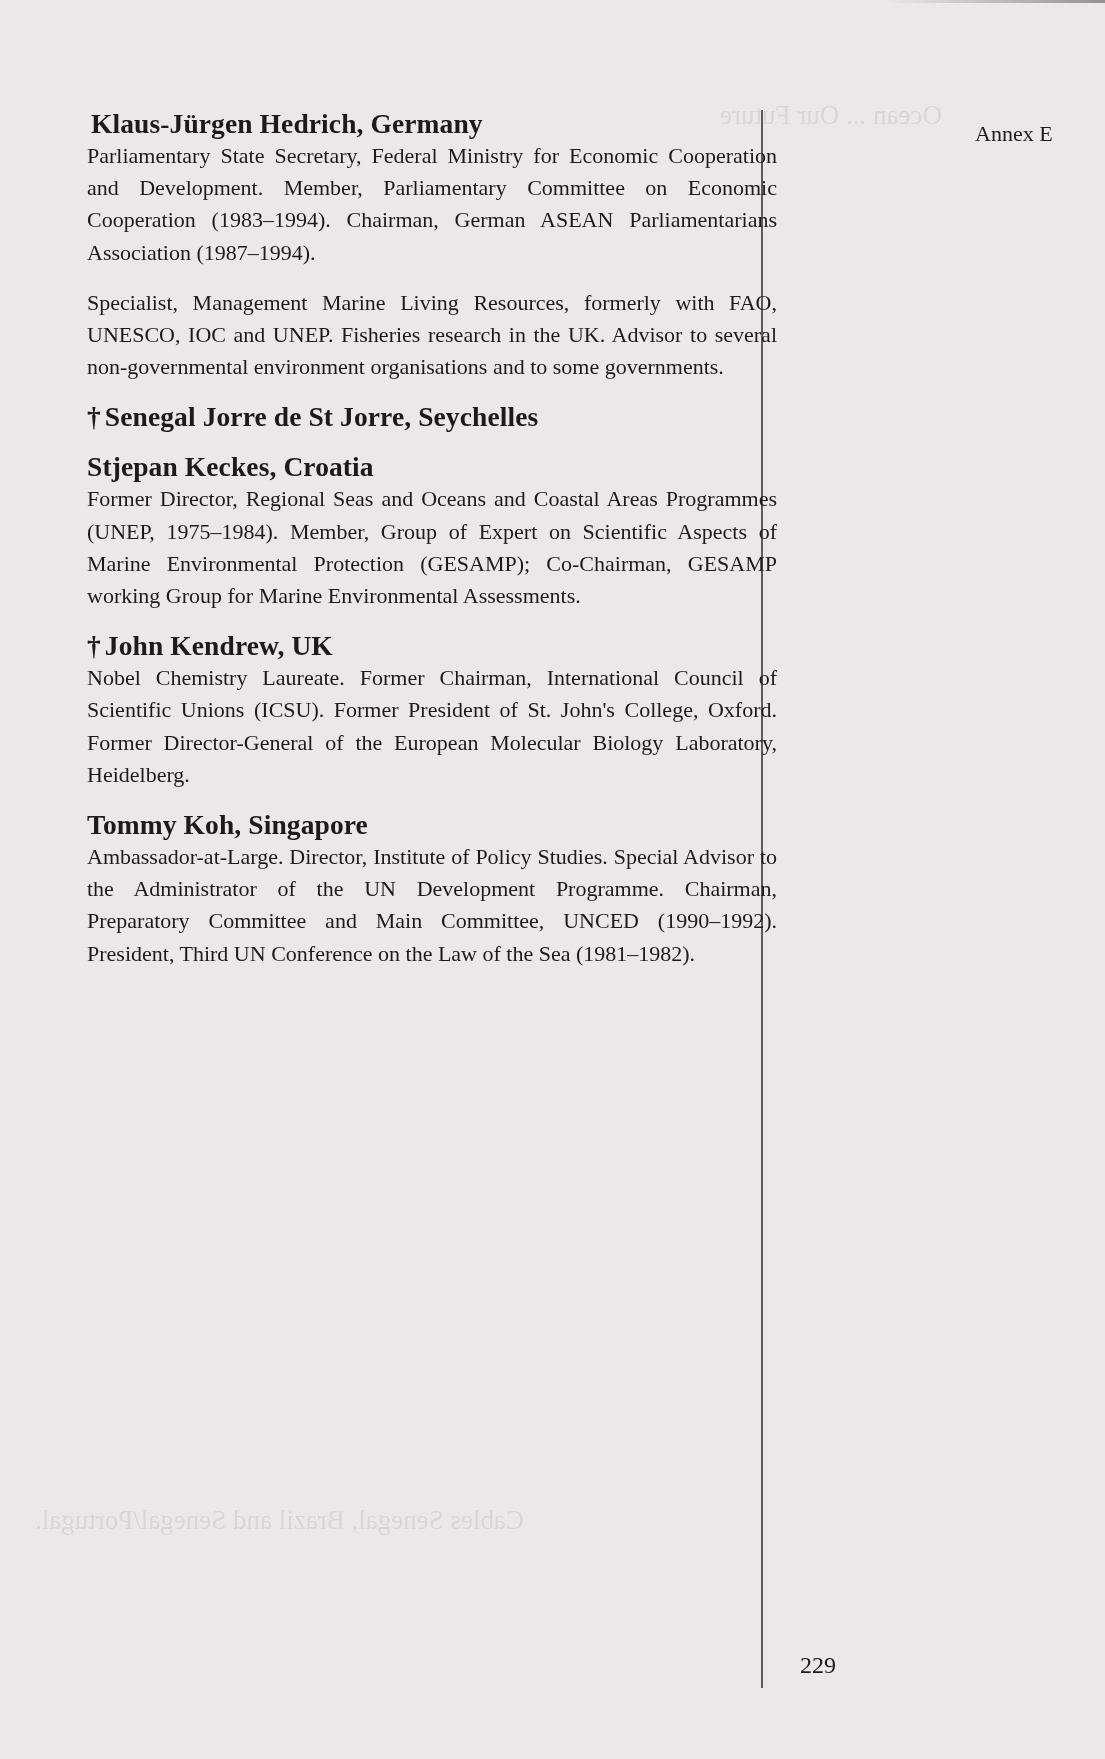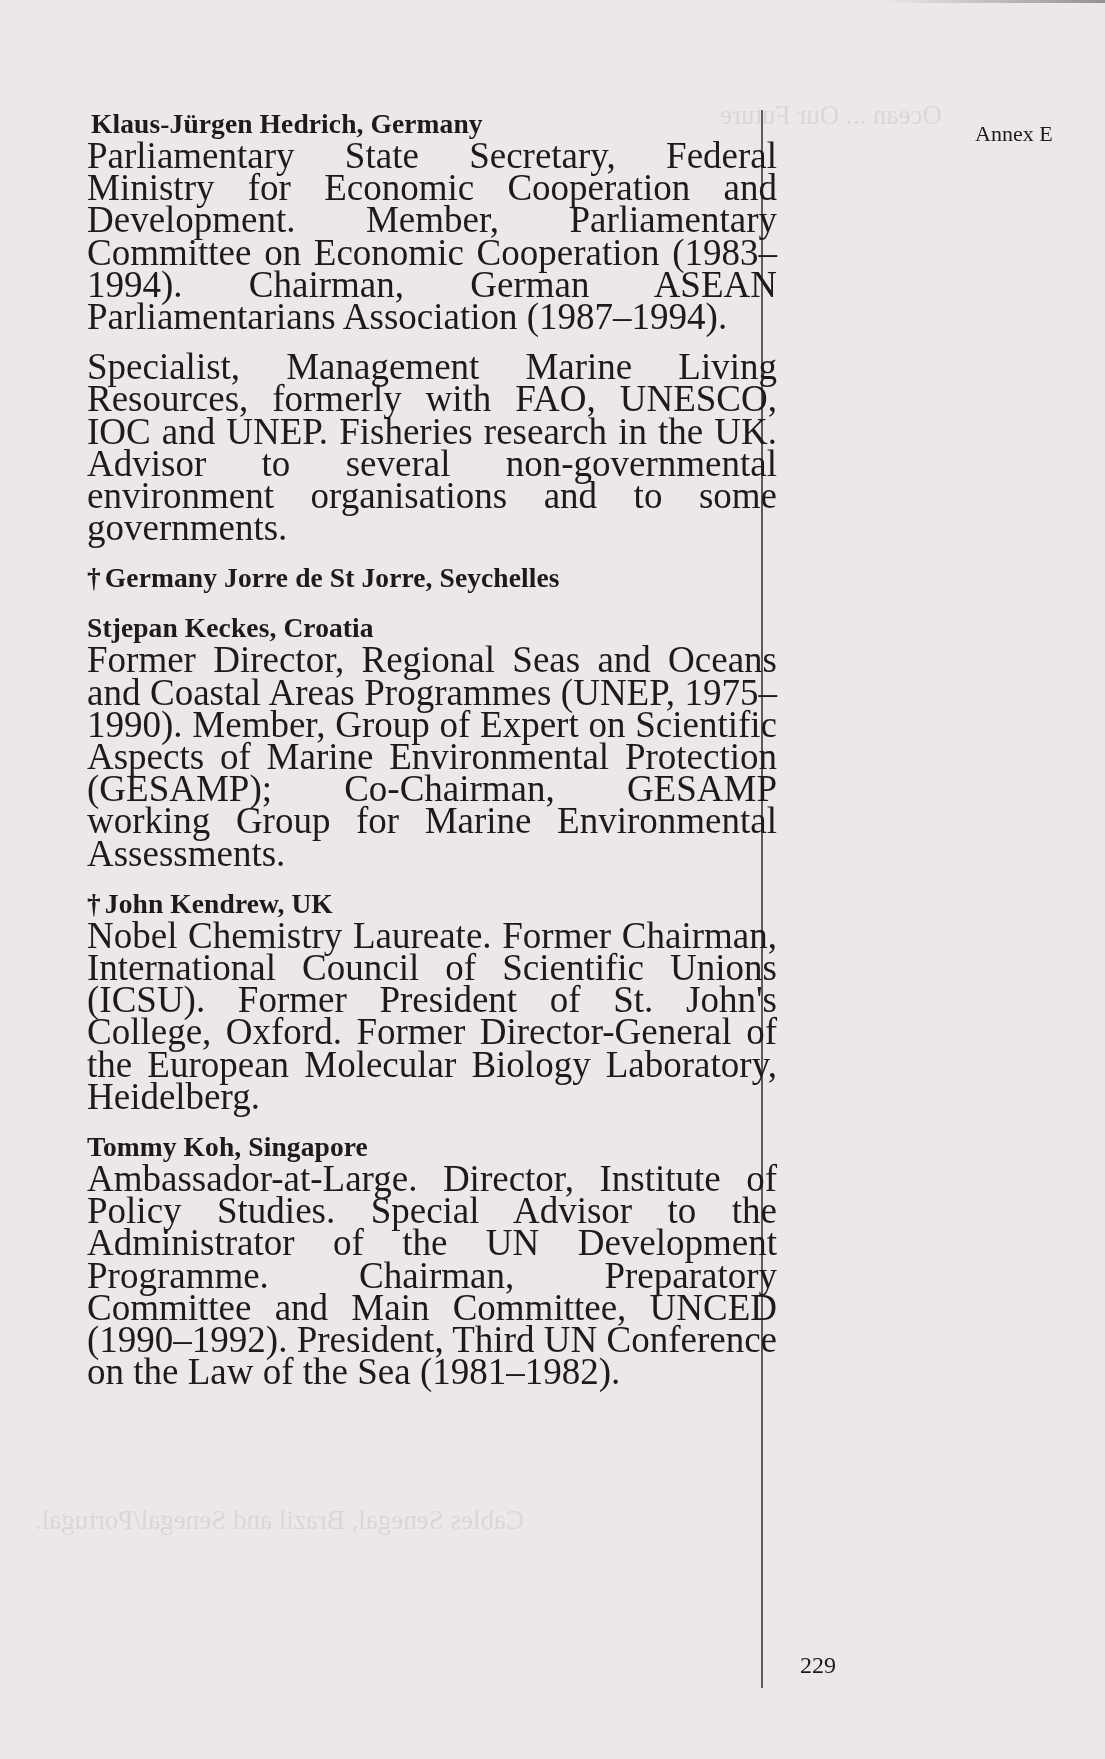--- a/index.html
+++ b/index.html
@@ -27,21 +27,21 @@
   }
   .entry { margin-bottom: 18px; }
   .entry-name {
     font-weight: bold; font-size: 27.5px; line-height: 32px;
     letter-spacing: 0.1px;
   }
   .entry-name .marker { font-weight: bold; margin-right: 4px; }
   .entry-name .role { font-weight: normal; }
   .entry-name .note { font-weight: normal; font-size: 19px; }
   .entry-body {
-    font-size: 37px; line-height: 32.2px; text-align: justify;
+    font-size: 22px; line-height: 32.2px; text-align: justify;
     text-align-last: left; hyphens: manual;
   }
   .divider {
     position: absolute; left: 761px; top: 110px; width: 1.5px; height: 1578px;
     background: #5d5a5c;
   }
   .running-head {
     position: absolute; left: 975px; top: 121px; font-size: 22px; color: #1c1a1c;
   }
   .page-number {
@@ -70,29 +70,29 @@
     </div>
     <div class="entry-body">Parliamentary State Secretary, Federal Ministry for Economic Cooperation and Development. Member, Parliamentary Committee on Economic Cooperation (1983–1994). Chairman, German ASEAN Parliament­arians Association (1987–1994).</div>
   </div>
 
   <div class="entry">
     <div class="entry-body">Specialist, Management Marine Living Resources, formerly with FAO, UNESCO, IOC and UNEP. Fisheries research in the UK. Advisor to several non-governmental environment organisations and to some governments.</div>
   </div>
 
   <div class="entry">
     <div class="entry-name">
-      <span class="marker">†</span><span>Germany Jorre de St Jorre, Seychelles</span>
+      <span class="marker">†</span><span>Senegal Jorre de St Jorre, Seychelles</span>
     </div>
   </div>
 
   <div class="entry">
     <div class="entry-name">
       <span>Stjepan Keckes, Croatia</span>
     </div>
-    <div class="entry-body">Former Director, Regional Seas and Oceans and Coastal Areas Programmes (UNEP, 1975–1990). Member, Group of Expert on Scientific Aspects of Marine Environmental Protection (GESAMP); Co-Chairman, GESAMP working Group for Marine Environmental Assessments.</div>
+    <div class="entry-body">Former Director, Regional Seas and Oceans and Coastal Areas Programmes (UNEP, 1975–1984). Member, Group of Expert on Scientific Aspects of Marine Environmental Protection (GESAMP); Co-Chairman, GESAMP working Group for Marine Environmental Assessments.</div>
   </div>
 
   <div class="entry">
     <div class="entry-name">
       <span class="marker">†</span><span>John Kendrew, UK</span>
     </div>
     <div class="entry-body">Nobel Chemistry Laureate. Former Chairman, International Council of Scientific Unions (ICSU). Former President of St. John's College, Oxford. Former Director-General of the European Molecular Biology Laboratory, Heidelberg.</div>
   </div>
 
   <div class="entry">

